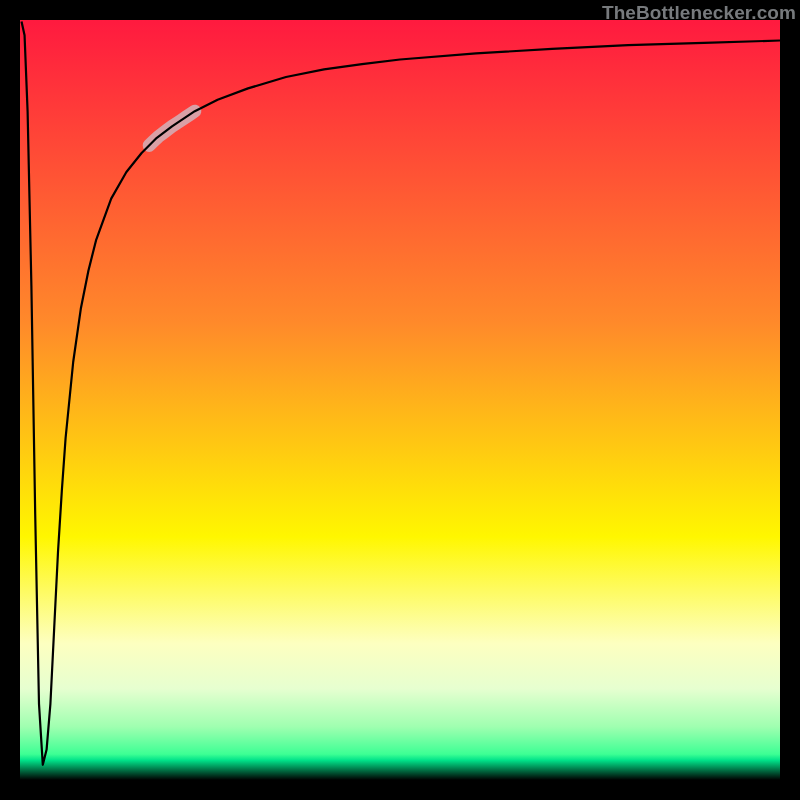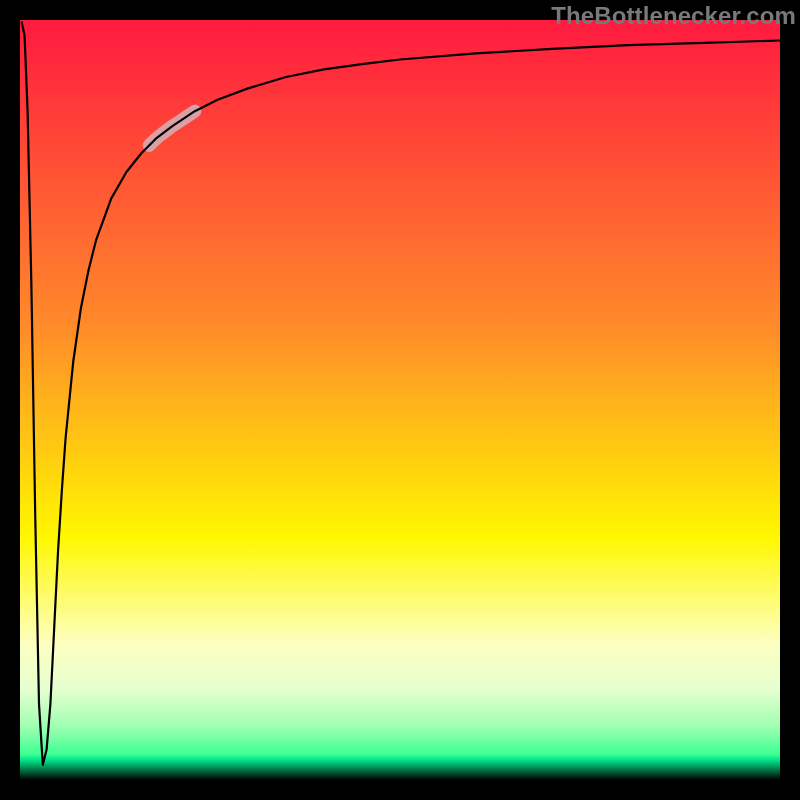--- a/index.html
+++ b/index.html
@@ -23,21 +23,21 @@
     position: absolute;
     left: 20px;
     top: 20px;
     width: 760px;
     height: 760px;
   }
   .watermark {
     position: absolute;
     top: 2px;
     right: 4px;
-    font-size: 24px;
+    font-size: 19px;
     font-weight: 600;
     color: #777a7d;
     letter-spacing: 0.1px;
     user-select: none;
   }
 </style>
 </head>
 <body>
 
 <div class="frame">

